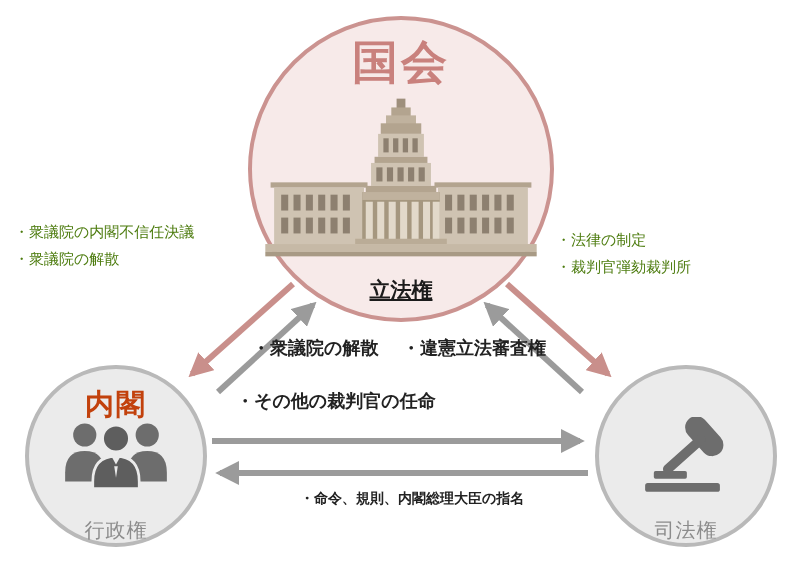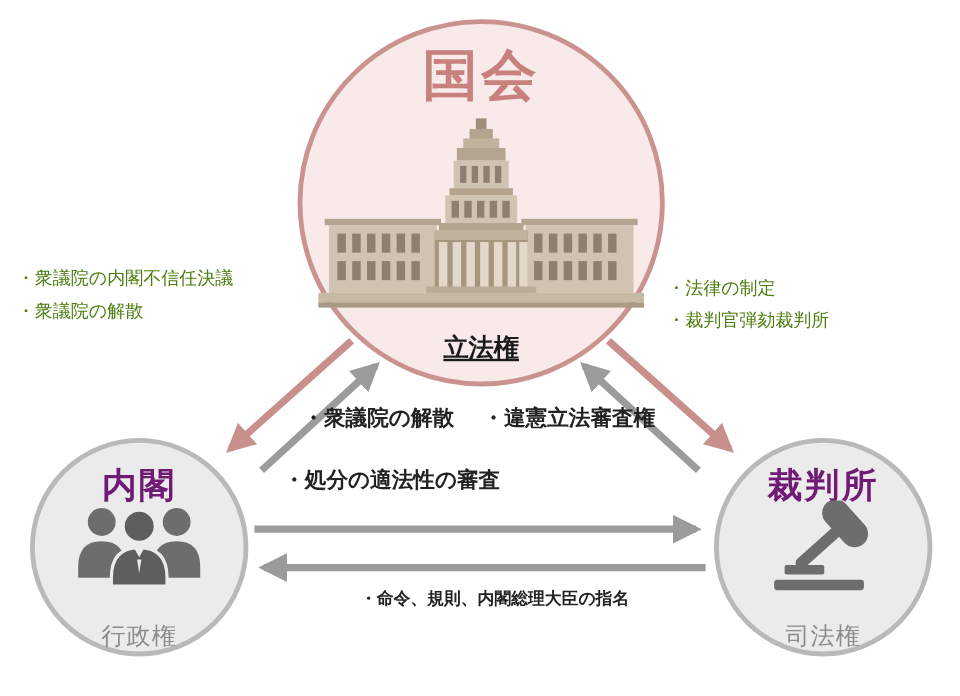--- a/index.html
+++ b/index.html
@@ -14,21 +14,21 @@
   
   .diet{left:248px;top:16px;width:306px;height:306px;background:#f7eae9;border:4px solid #cb9390;}
   .diet-title{top:12px;font-size:46px;font-weight:bold;color:#c9817d;letter-spacing:3px;}
   .diet-building{position:absolute;top:76px;left:50%;transform:translateX(-50%);}
   .diet-power{top:256px;font-size:21px;font-weight:bold;color:#1b1b1b;text-decoration:underline;}
 
   
   .gray-node{width:182px;height:182px;background:#ebebeb;border:4px solid #b9b9b9;}
   .cabinet{left:25px;top:365px;}
   .court{left:595px;top:365px;}
-  .node-title{top:16px;font-size:29px;font-weight:600;color:#701a75;letter-spacing:2px;}
+  .node-title{top:16px;font-size:29px;font-weight:600;color:#c2410c;letter-spacing:2px;}
   .node-icon{position:absolute;top:48px;left:50%;transform:translateX(-50%);}
   .node-power{top:148px;font-size:20px;color:#8c8c8c;letter-spacing:1px;}
 
   
   .lbl{position:absolute;white-space:nowrap;z-index:3;}
   .red{color:#4d7c0f;font-size:15px;line-height:27px;font-weight:500;}
   .black{color:#222222;font-size:18px;font-weight:600;}
   #left-red{left:14px;top:219px;}
   #right-red{left:556px;top:227px;}
   #lbl-dissolve{left:252px;top:336px;}
@@ -149,21 +149,20 @@
         <circle cx="65" cy="24" r="15"></circle>
         <path d="M39 72 q0 -28 26 -28 q26 0 26 28 v8 h-52 z"></path>
       </g>
       <polygon points="60,44 65,53 70,44" fill="#ebebeb"></polygon>
       <polygon points="63,55 65,68 67,55" fill="#ebebeb"></polygon>
     </svg>
     <div class="cc node-power">行政権</div>
   </div>
 
   <div class="circle gray-node court">
-    <div class="cc node-title">裁判所</div>
     <svg class="node-icon" viewBox="0 0 110 92" width="96" height="80" aria-hidden="true">
       <line x1="67" y1="12" x2="85" y2="32" stroke="#6d6d6d" stroke-width="26" stroke-linecap="round"></line>
       <line x1="34" y1="60" x2="72" y2="26" stroke="#6d6d6d" stroke-width="11" stroke-linecap="round"></line>
       <rect x="18" y="62" width="38" height="9" rx="2" fill="#6d6d6d"></rect>
       <rect x="8" y="76" width="86" height="10" rx="3" fill="#6d6d6d"></rect>
     </svg>
     <div class="cc node-power">司法権</div>
   </div>
 
   <div class="lbl red" id="left-red">
@@ -174,18 +173,18 @@
   <div class="lbl red" id="right-red">
     <div>・法律の制定</div>
     <div>・裁判官弾劾裁判所</div>
   </div>
 
   <div class="lbl black" id="lbl-dissolve">・衆議院の解散</div>
 
   <div class="lbl black" id="lbl-review">・違憲立法審査権</div>
 
   <div class="lbl black" id="lbl-appoint">
-    <div>・処分の適法性の審査</div>
+    <div>・その他の裁判官の任命</div>
   </div>
 
   <div class="lbl black" id="lbl-legality">・命令、規則、内閣総理大臣の指名</div>
 
 </div>
 
 </body></html>

